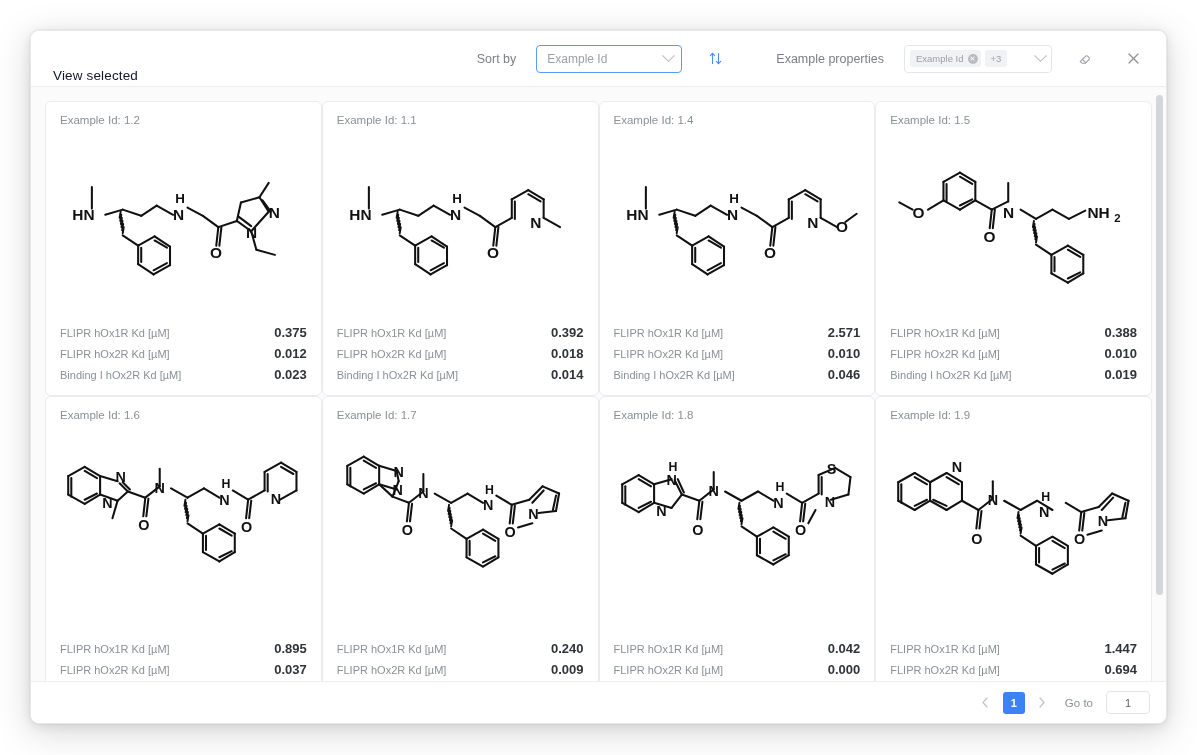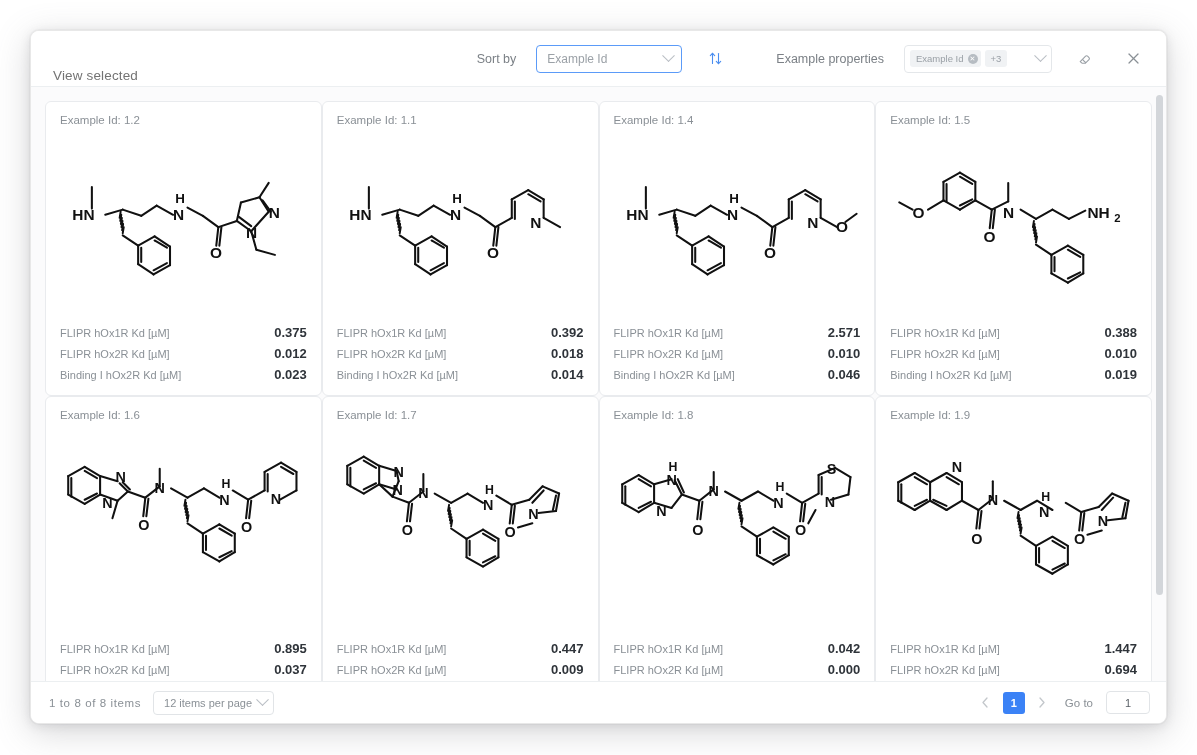--- a/index.html
+++ b/index.html
@@ -37,21 +37,21 @@
     height: 56px;
     flex: 0 0 56px;
     border-bottom: 1px solid #eceff1;
     display: flex;
     align-items: center;
     padding: 0 18px 0 22px;
     background: #fff;
   }
   .modal-title {
     font-size: 13.5px;
-    color: #737373;
+    color: #0f172a;
     letter-spacing: .15px;
     margin-top: 33px;
   }
   .header-right {
     margin-left: auto;
     display: flex;
     align-items: center;
     gap: 10px;
     justify-content: center;
   }
@@ -746,21 +746,21 @@
                 <text x="142" y="57">N</text>
                 <text x="144" y="41" font-size="12">H</text>
                 <text x="163" y="83">O</text>
                 <text x="186" y="66">N</text>
               </g>
             </svg>
           </div>
           <div class="props">
             <div class="prop-row">
               <span class="prop-label">FLIPR hOx1R Kd [µM]</span>
-              <span class="prop-value">0.447</span>
+              <span class="prop-value">0.240</span>
             </div>
             <div class="prop-row">
               <span class="prop-label">FLIPR hOx2R Kd [µM]</span>
               <span class="prop-value">0.009</span>
             </div>
           </div>
         </div>
 
         <div class="card">
           <div class="card-title">Example Id: 1.8</div>
@@ -928,27 +928,20 @@
         </div>
 
       </div>
 
       <div class="v-scrollbar">
         <div class="v-thumb"></div>
       </div>
     </div>
 
     <div class="modal-footer">
-      <div class="footer-left">
-        <span class="range-text">1  to  8  of  8   items</span>
-        <div class="per-page">
-          <span class="pp-val">12 items per page</span>
-          <span class="caret"></span>
-        </div>
-      </div>
       <div class="footer-right">
         <div class="pg-btn">
           <svg width="9" height="11" viewBox="0 0 9 11">
             <path d="M6 1 L2 5.5 L6 10" stroke="#c3c7cb" stroke-width="1.3" fill="none" stroke-linecap="round" stroke-linejoin="round"></path>
           </svg>
         </div>
         <div class="pg-num">1</div>
         <div class="pg-btn">
           <svg width="9" height="11" viewBox="0 0 9 11">
             <path d="M3 1 L7 5.5 L3 10" stroke="#c3c7cb" stroke-width="1.3" fill="none" stroke-linecap="round" stroke-linejoin="round"></path>

